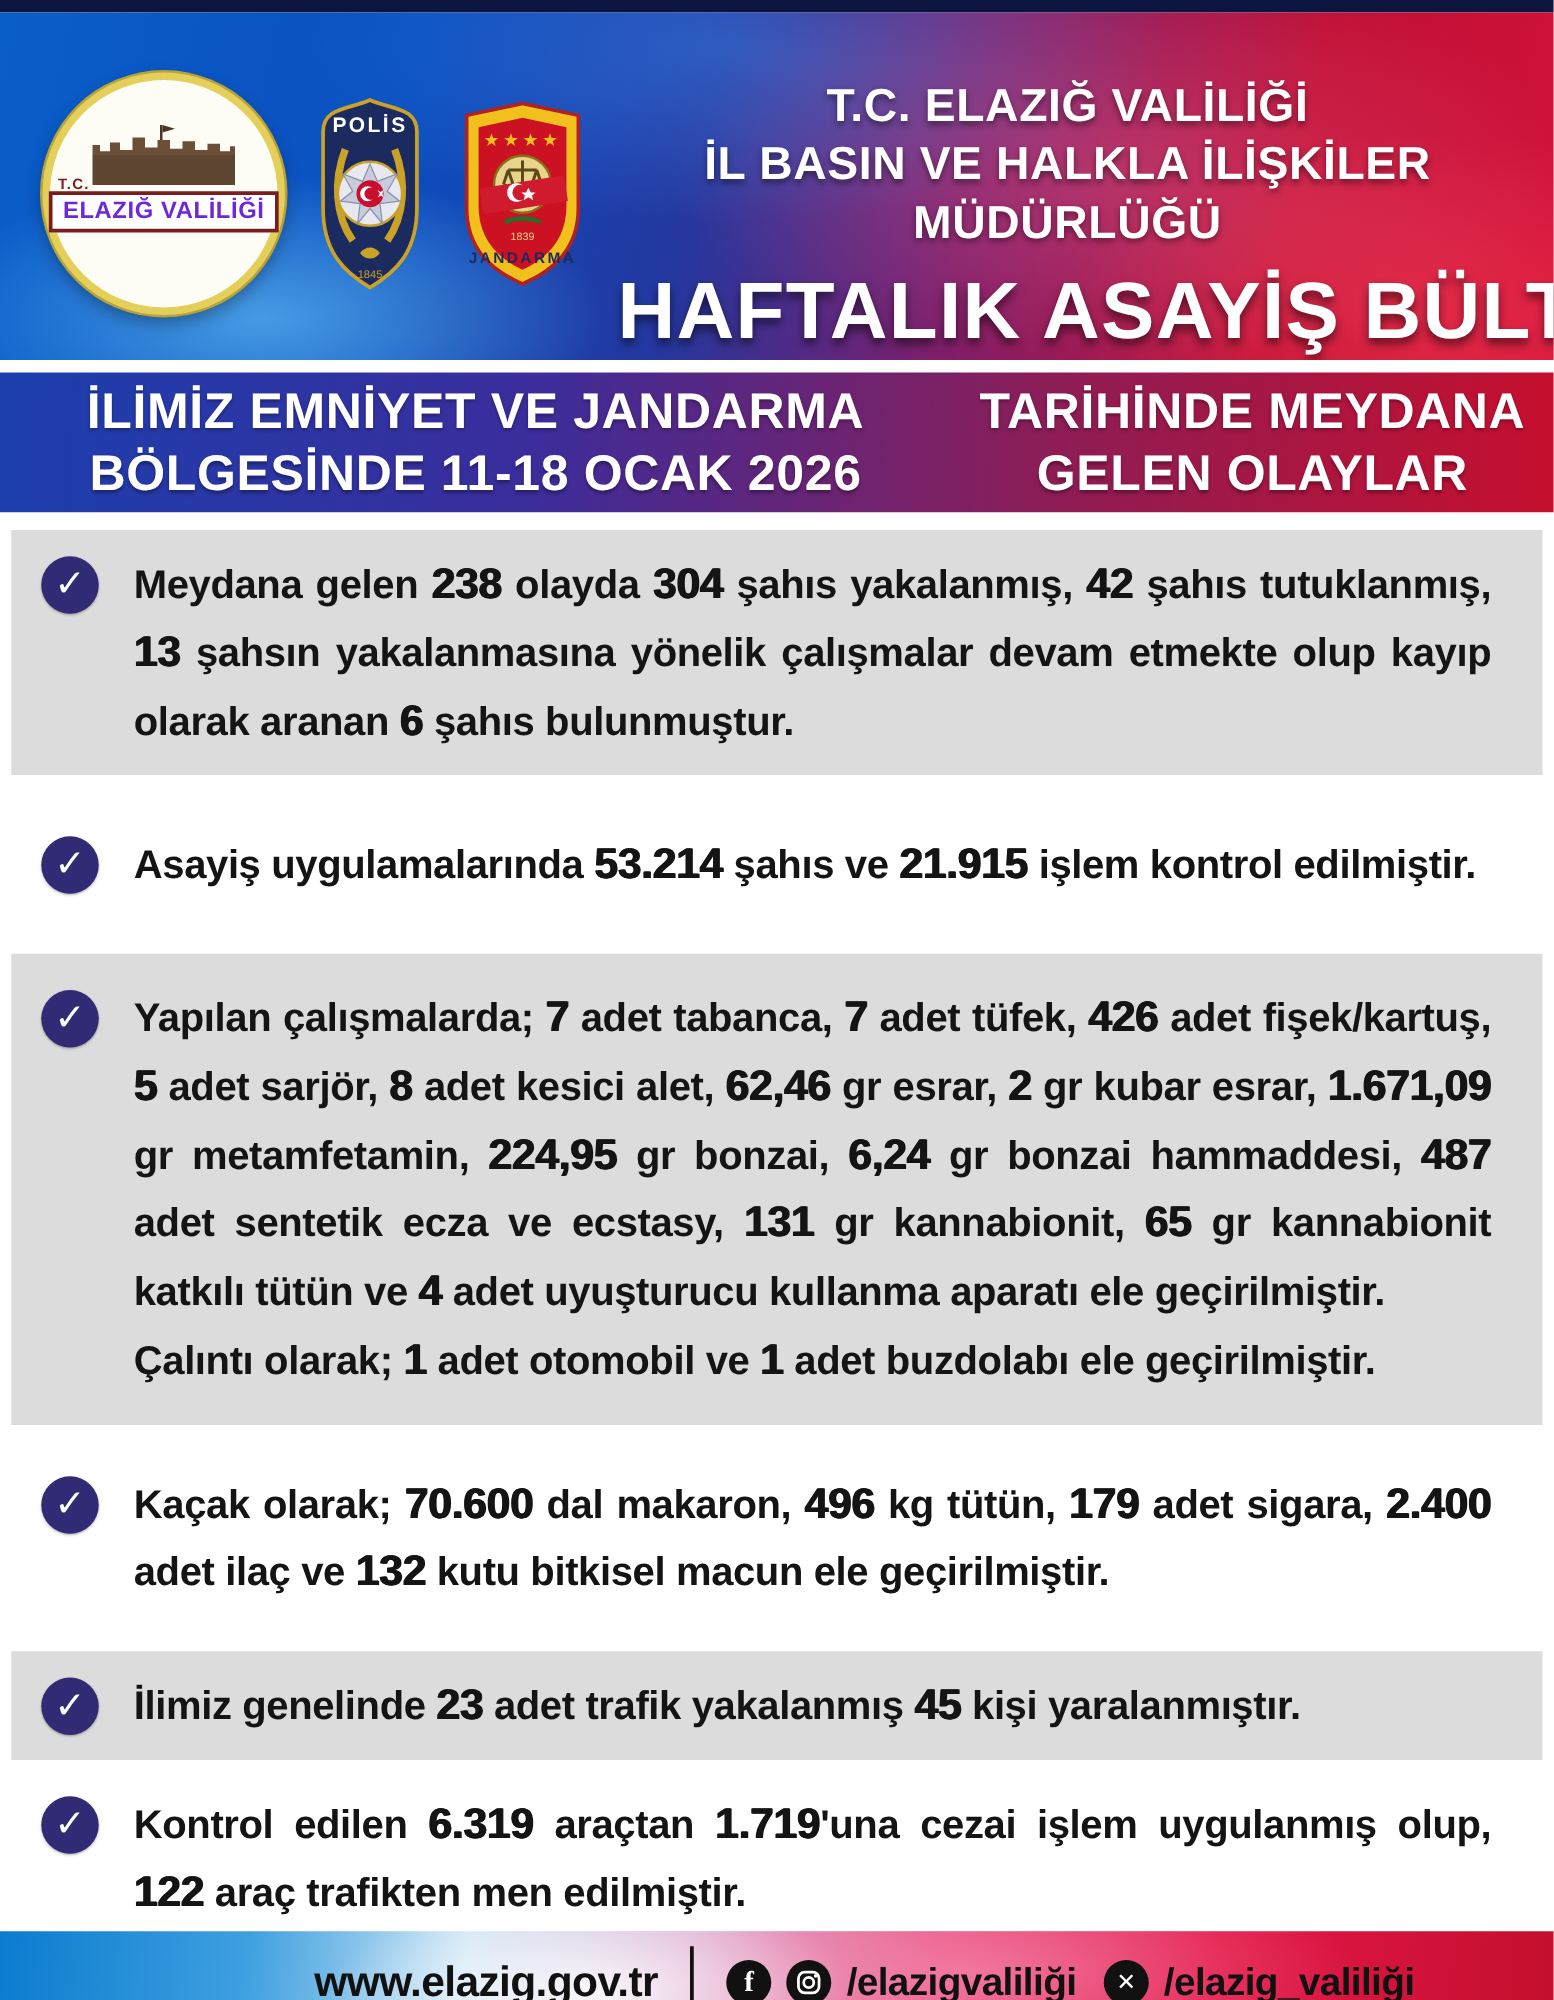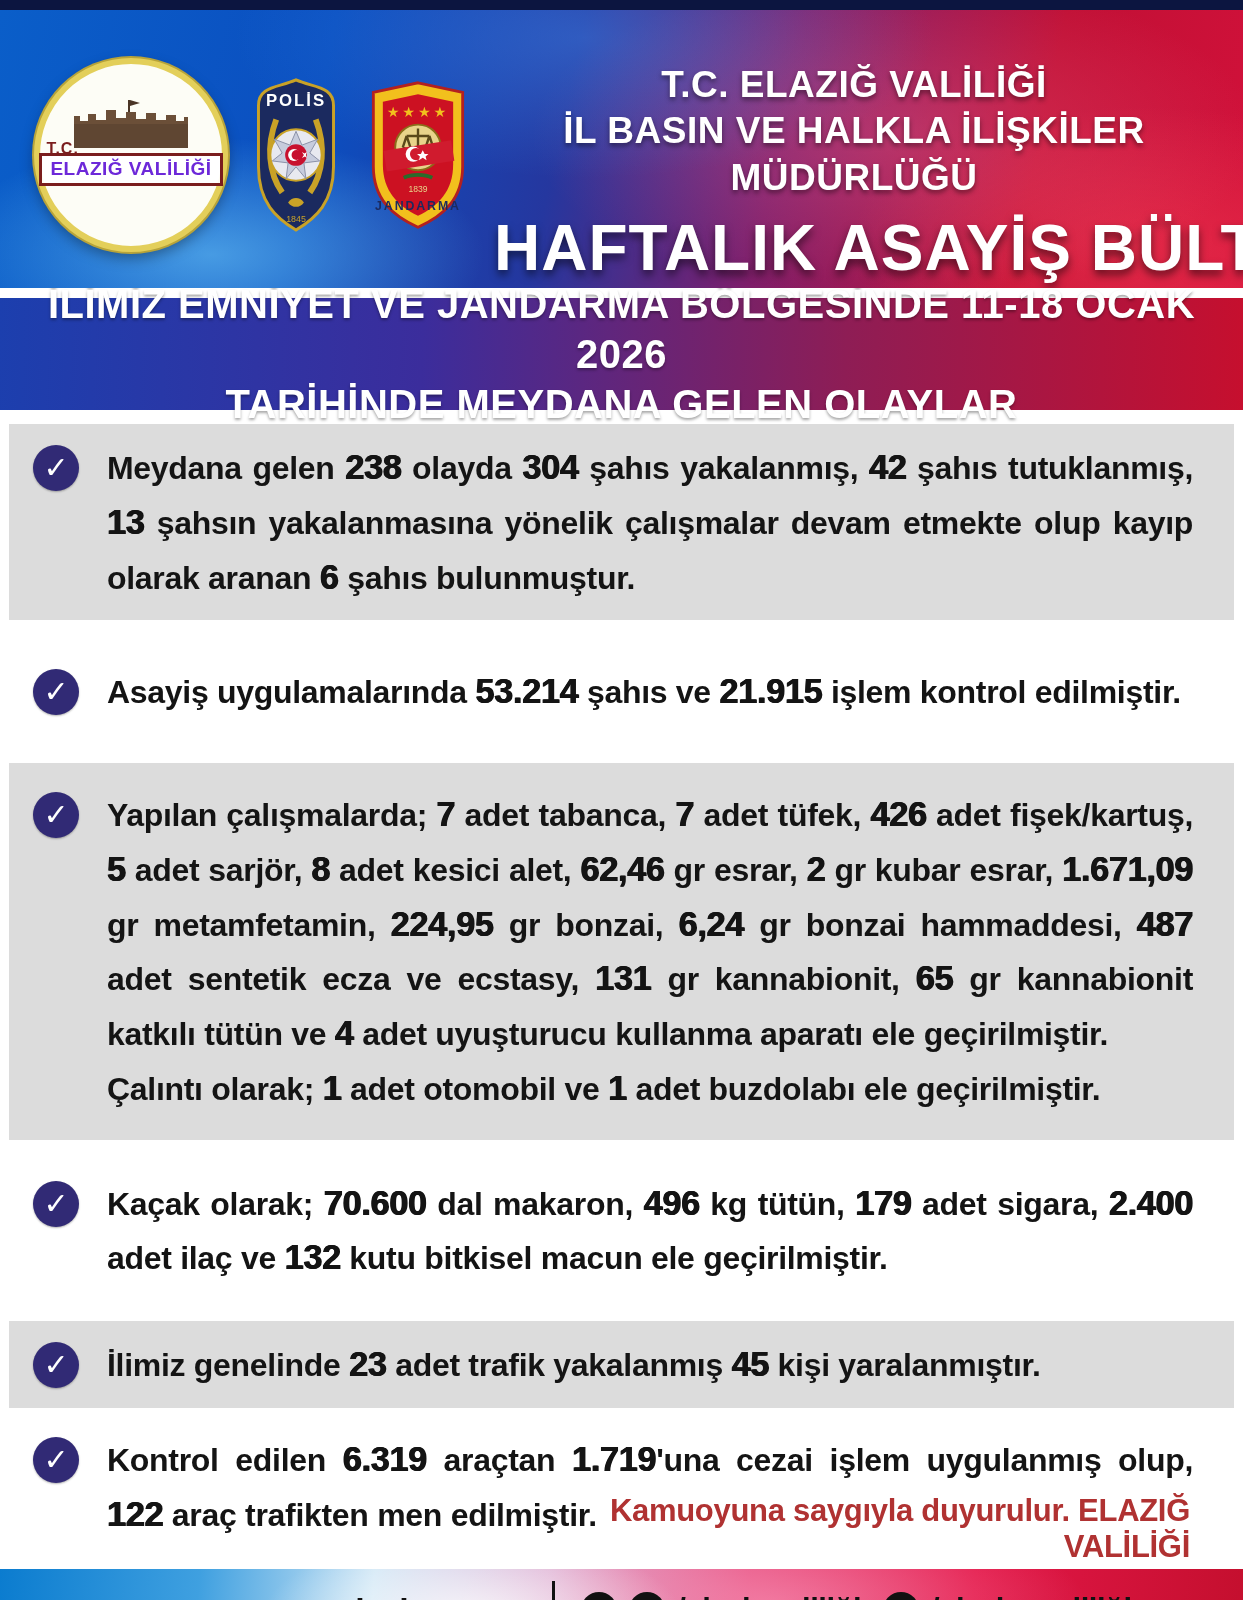--- a/index.html
+++ b/index.html
@@ -27,39 +27,39 @@
     width:182px;height:182px;border-radius:50%;background:#fdfdf6;
     border:6px solid #e3cf5a;box-shadow:0 0 0 2px #b7a33a, 0 6px 14px rgba(0,0,0,.35);
     position:relative;display:flex;align-items:center;justify-content:center;
   }
   .castle{position:absolute;top:34px;left:50%;transform:translateX(-50%);}
   .valilik-label{
     position:relative;margin-top:28px;background:rgba(255,255,255,.92);
     border:3px solid #7a1d1d;padding:2px 8px 3px 8px;text-align:center;
   }
   .valilik-tc{
-    position:absolute;top:-16px;left:4px;font-size:16px;font-weight:700;color:#7a1d1d;letter-spacing:1px;
+    position:absolute;top:-16px;left:4px;font-size:12px;font-weight:700;color:#7a1d1d;letter-spacing:1px;
   }
   .valilik-name{font-size:19px;font-weight:700;color:#6d28d9;letter-spacing:.5px;white-space:nowrap;}
   
   .titles{
     position:absolute;right:29px;top:52px;width:720px;text-align:center;color:#fff;
   }
   .title-sm{
     font-size:37px;font-weight:700;letter-spacing:.5px;line-height:1.25;
     text-shadow:0 3px 5px rgba(0,0,0,.45);
   }
   .title-big{
     margin-top:10px;font-size:64px;font-weight:700;letter-spacing:1px;
     text-shadow:0 5px 8px rgba(0,0,0,.55);white-space:nowrap;
   }
   .gap-white{height:10px;background:#ffffff;}
   
   .banner{
-    height:112px;display:flex;flex-direction:column;align-items:center;justify-content:center;
+    height:112px;display:flex;flex-direction:row;align-items:center;justify-content:center;
     background:linear-gradient(92deg,#1c3fae 0%,#3b2d9c 34%,#8e1d55 68%,#c60f2e 100%);
     color:#fff;text-align:center;
   }
   .banner-line{font-size:40px;font-weight:700;letter-spacing:.5px;line-height:1.25;
     text-shadow:0 2px 3px rgba(0,0,0,.35);}
   
   #content{padding-top:14px;background:#fff;}
   .section{margin:0 9px;}
   .section.gray{background:#dcdcdc;}
   .section.white{background:#ffffff;}
@@ -203,21 +203,20 @@
       <div class="bullet-row">
         <span class="check">✓</span>
         <div class="ptext"><span class="txt">İlimiz genelinde </span><span class="num">23</span><span class="txt"> adet trafik yakalanmış </span><span class="num">45</span><span class="txt"> kişi yaralanmıştır.</span></div>
       </div>
     </div>
     <div class="section white">
       <div class="bullet-row">
         <span class="check">✓</span>
         <div class="ptext"><span class="txt">Kontrol edilen </span><span class="num">6.319</span><span class="txt"> araçtan </span><span class="num">1.719</span><span class="txt">'una cezai işlem uygulanmış olup, </span><span class="num">122</span><span class="txt"> araç trafikten men edilmiştir.</span></div>
       </div>
-      <div class="closing">Kamuoyuna saygıyla duyurulur.  ELAZIĞ VALİLİĞİ</div>
     </div>
   </div>
 
 <div class="footer">
   <span class="site">www.elazig.gov.tr</span>
   <span class="vdiv"></span>
   <span class="socials">
     <span class="sicon" style="font-family:'Liberation Serif',serif;">f</span>
     <span class="sicon">
       <svg width="22" height="22" viewBox="0 0 24 24">

